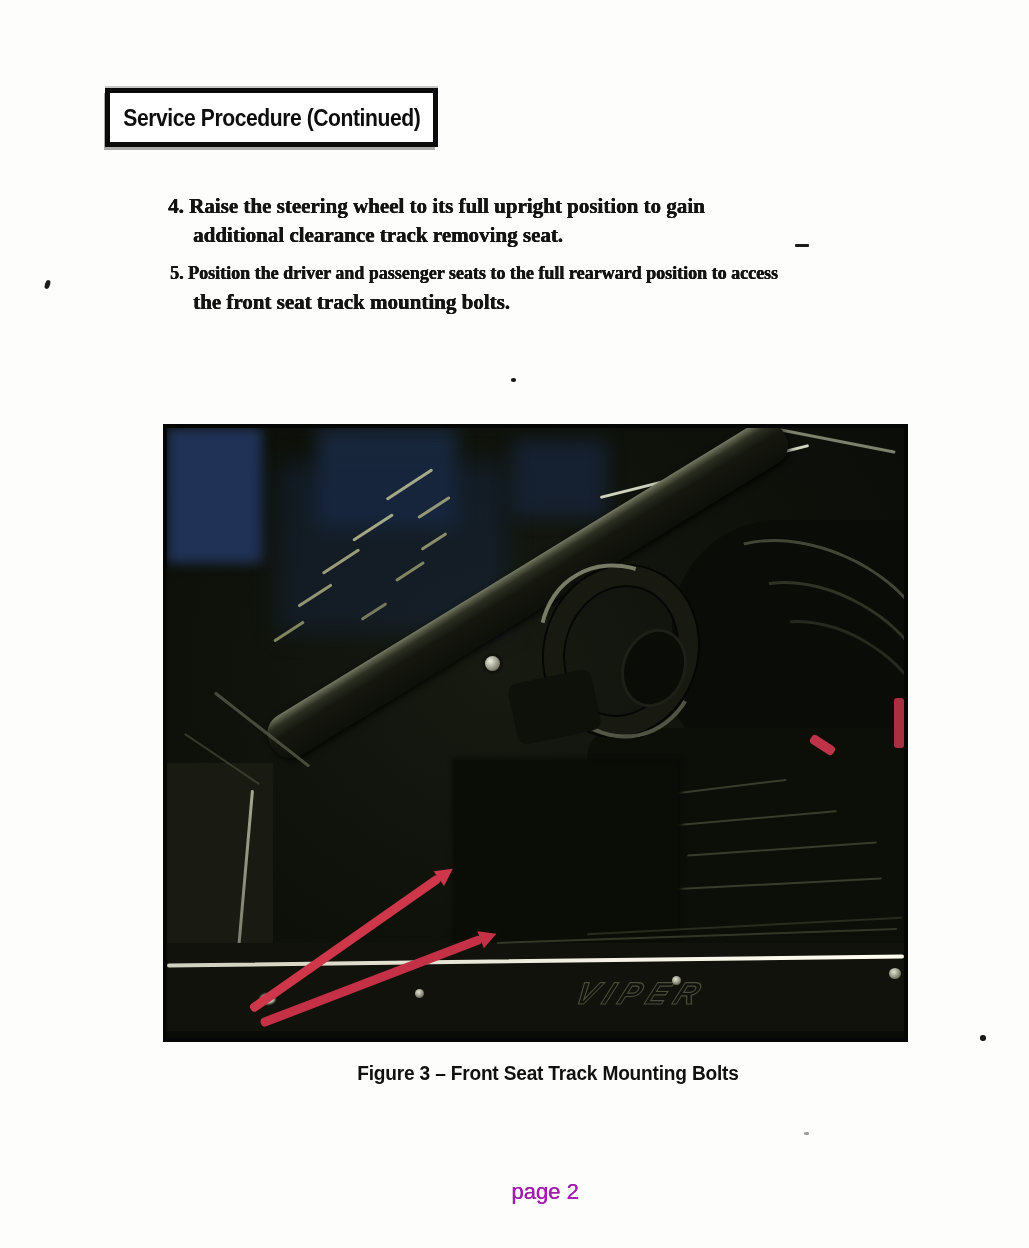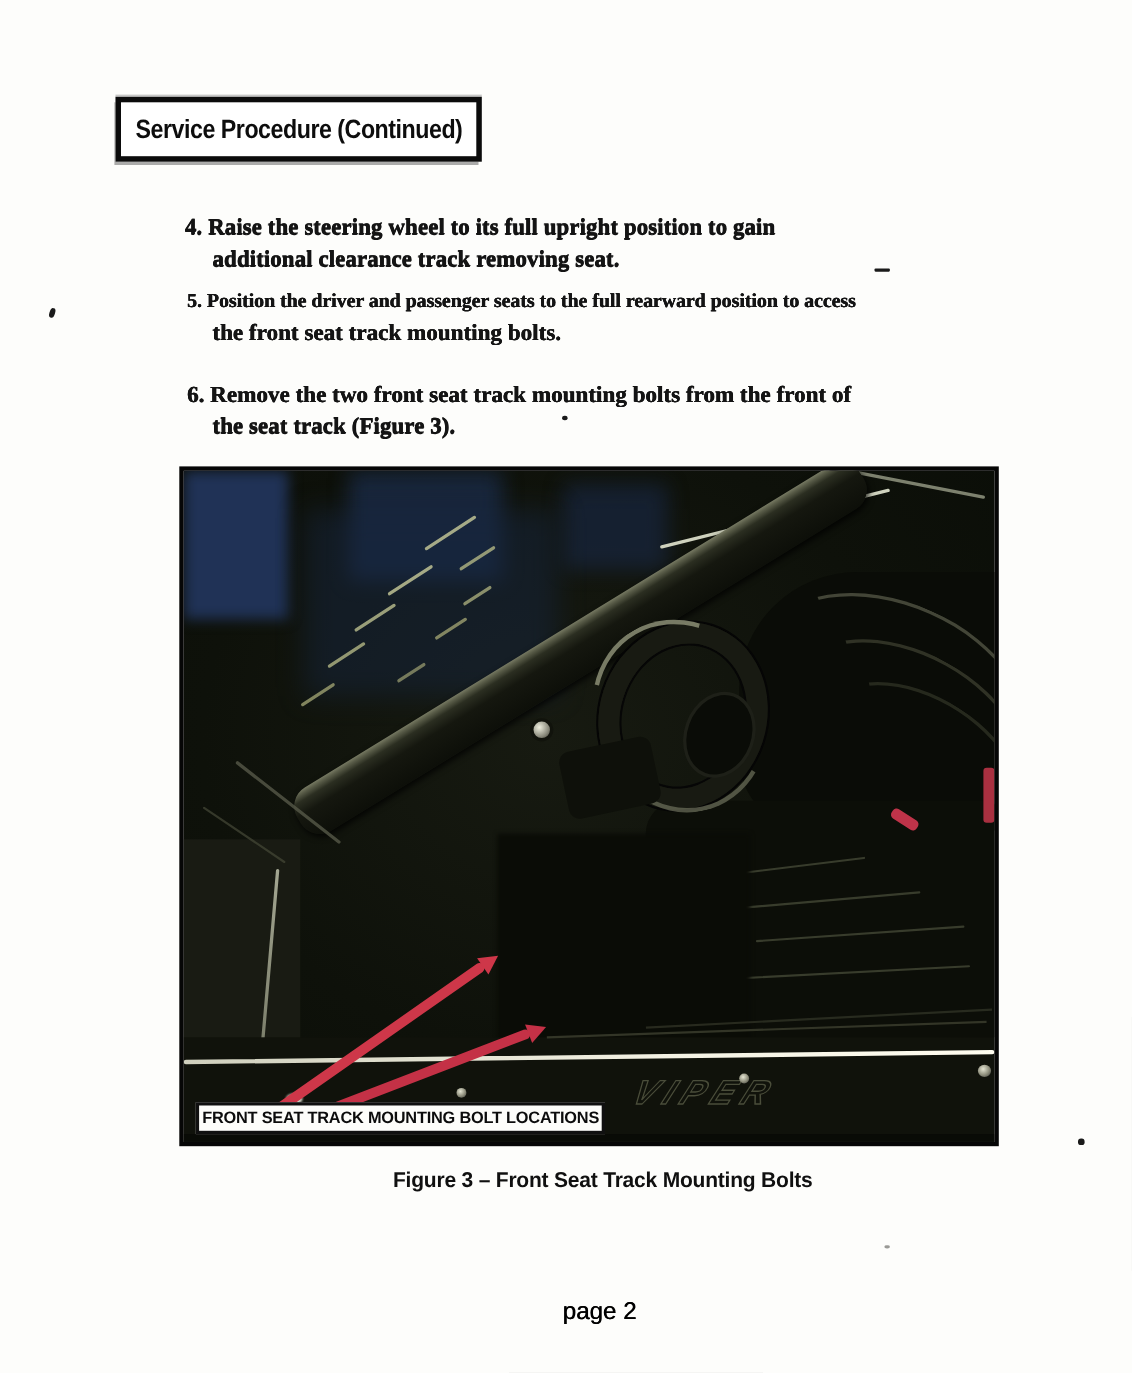--- a/index.html
+++ b/index.html
@@ -107,41 +107,39 @@
   }
   .photo-bottom-bar{left:0;top:603px;width:737px;height:8px;background:#090b06;}
   
   .caption{
     position:absolute;left:298px;top:1062px;width:500px;text-align:center;
     font-family:"Liberation Sans",sans-serif;font-weight:bold;font-size:19.5px;
     letter-spacing:-.2px;color:#101010;transform:scaleX(.98);
   }
   .pagenum{
     position:absolute;left:445px;top:1179px;width:200px;text-align:center;
-    font-family:"Liberation Sans",sans-serif;font-size:22px;color:#000000;
+    font-family:"Liberation Sans",sans-serif;font-size:22px;color:#a21caf;
     text-shadow:.4px 0 0 currentColor;
   }
 </style>
 </head>
 <body>
 
 <div class="page">
 
   <div class="hdr-box">
     <span>Service Procedure (Continued)</span>
   </div>
 
   <div class="step-line" style="left:168px;top:192px;"><span>4.</span>&nbsp;<span>Raise the steering wheel to its full upright position to gain</span></div>
   <div class="step-line" style="left:193px;top:221px;">additional clearance  track removing seat.</div>
 
   <div class="step-line" style="left:170px;top:259px;font-size:18px;"><span>5.</span>&nbsp;<span>Position the driver and passenger seats to the full rearward position to access</span></div>
   <div class="step-line" style="left:193px;top:288px;text-align:right;">the front seat track mounting bolts.</div>
 
-  <div class="step-line" style="left:170px;top:344px;"><span>6.</span>&nbsp;<span>Remove the two front seat track mounting bolts from the front of</span></div>
-  <div class="step-line" style="left:193px;top:373px;">the seat track (Figure 3).</div>
 
   <div class="speck" style="left:45px;top:280px;width:5px;height:9px;transform:rotate(18deg);"></div>
   <div class="speck" style="left:795px;top:244px;width:14px;height:3px;border-radius:1px;"></div>
   <div class="speck" style="left:511px;top:378px;width:5px;height:4px;"></div>
   <div class="speck" style="left:980px;top:1035px;width:6px;height:6px;"></div>
   <div class="speck" style="left:804px;top:1132px;width:5px;height:3px;background:#9a9a96;"></div>
 
   <div class="photo">
     <div class="blue1"></div>
     <div class="blue2"></div>
@@ -195,22 +193,19 @@
     <div class="viper-logo">VIPER</div>
     <div class="screw" style="left:248px;top:561px;"></div>
     <div class="screw" style="left:505px;top:548px;"></div>
     <div class="screw" style="left:722px;top:540px;width:12px;height:11px;"></div>
     <div class="photo-bottom-bar"></div>
 
     <div class="glint"></div>
     <div class="arrow a"></div>
     <div class="arrow b"></div>
 
-    <div class="overlay-label">
-      <span>FRONT SEAT TRACK MOUNTING BOLT LOCATIONS</span>
-    </div>
   </div>
 
   <div class="caption">Figure 3 – Front Seat Track Mounting Bolts</div>
 
   <div class="pagenum">page 2</div>
 
 </div>
 
 </body></html>

